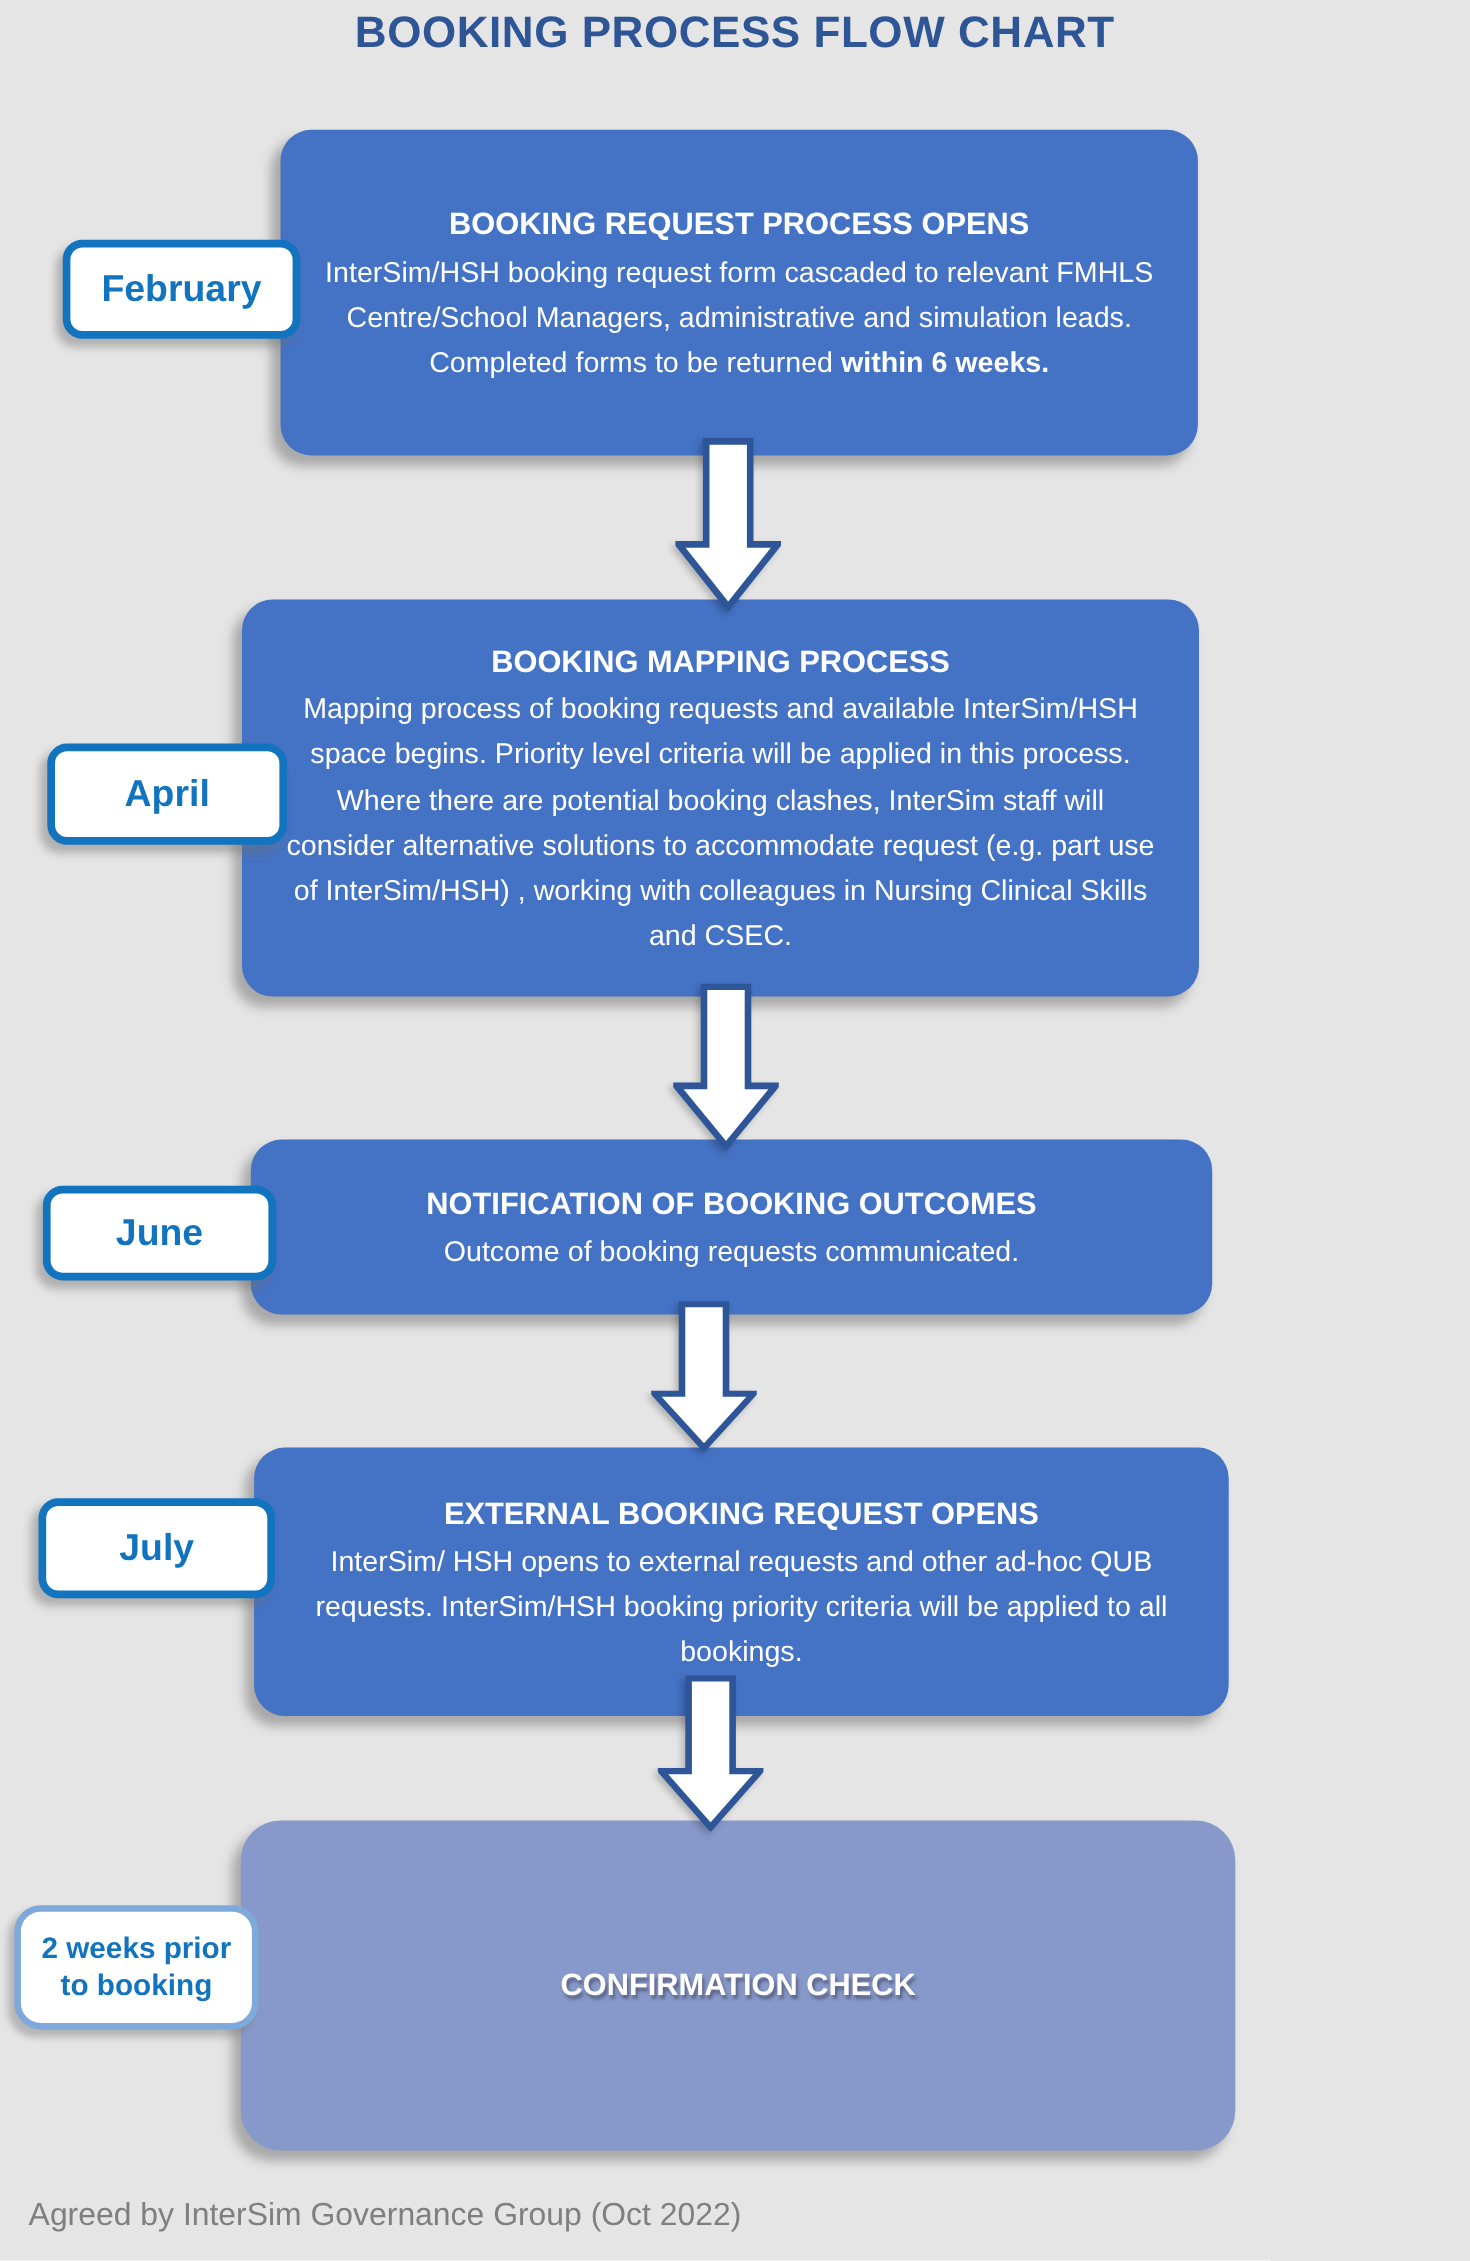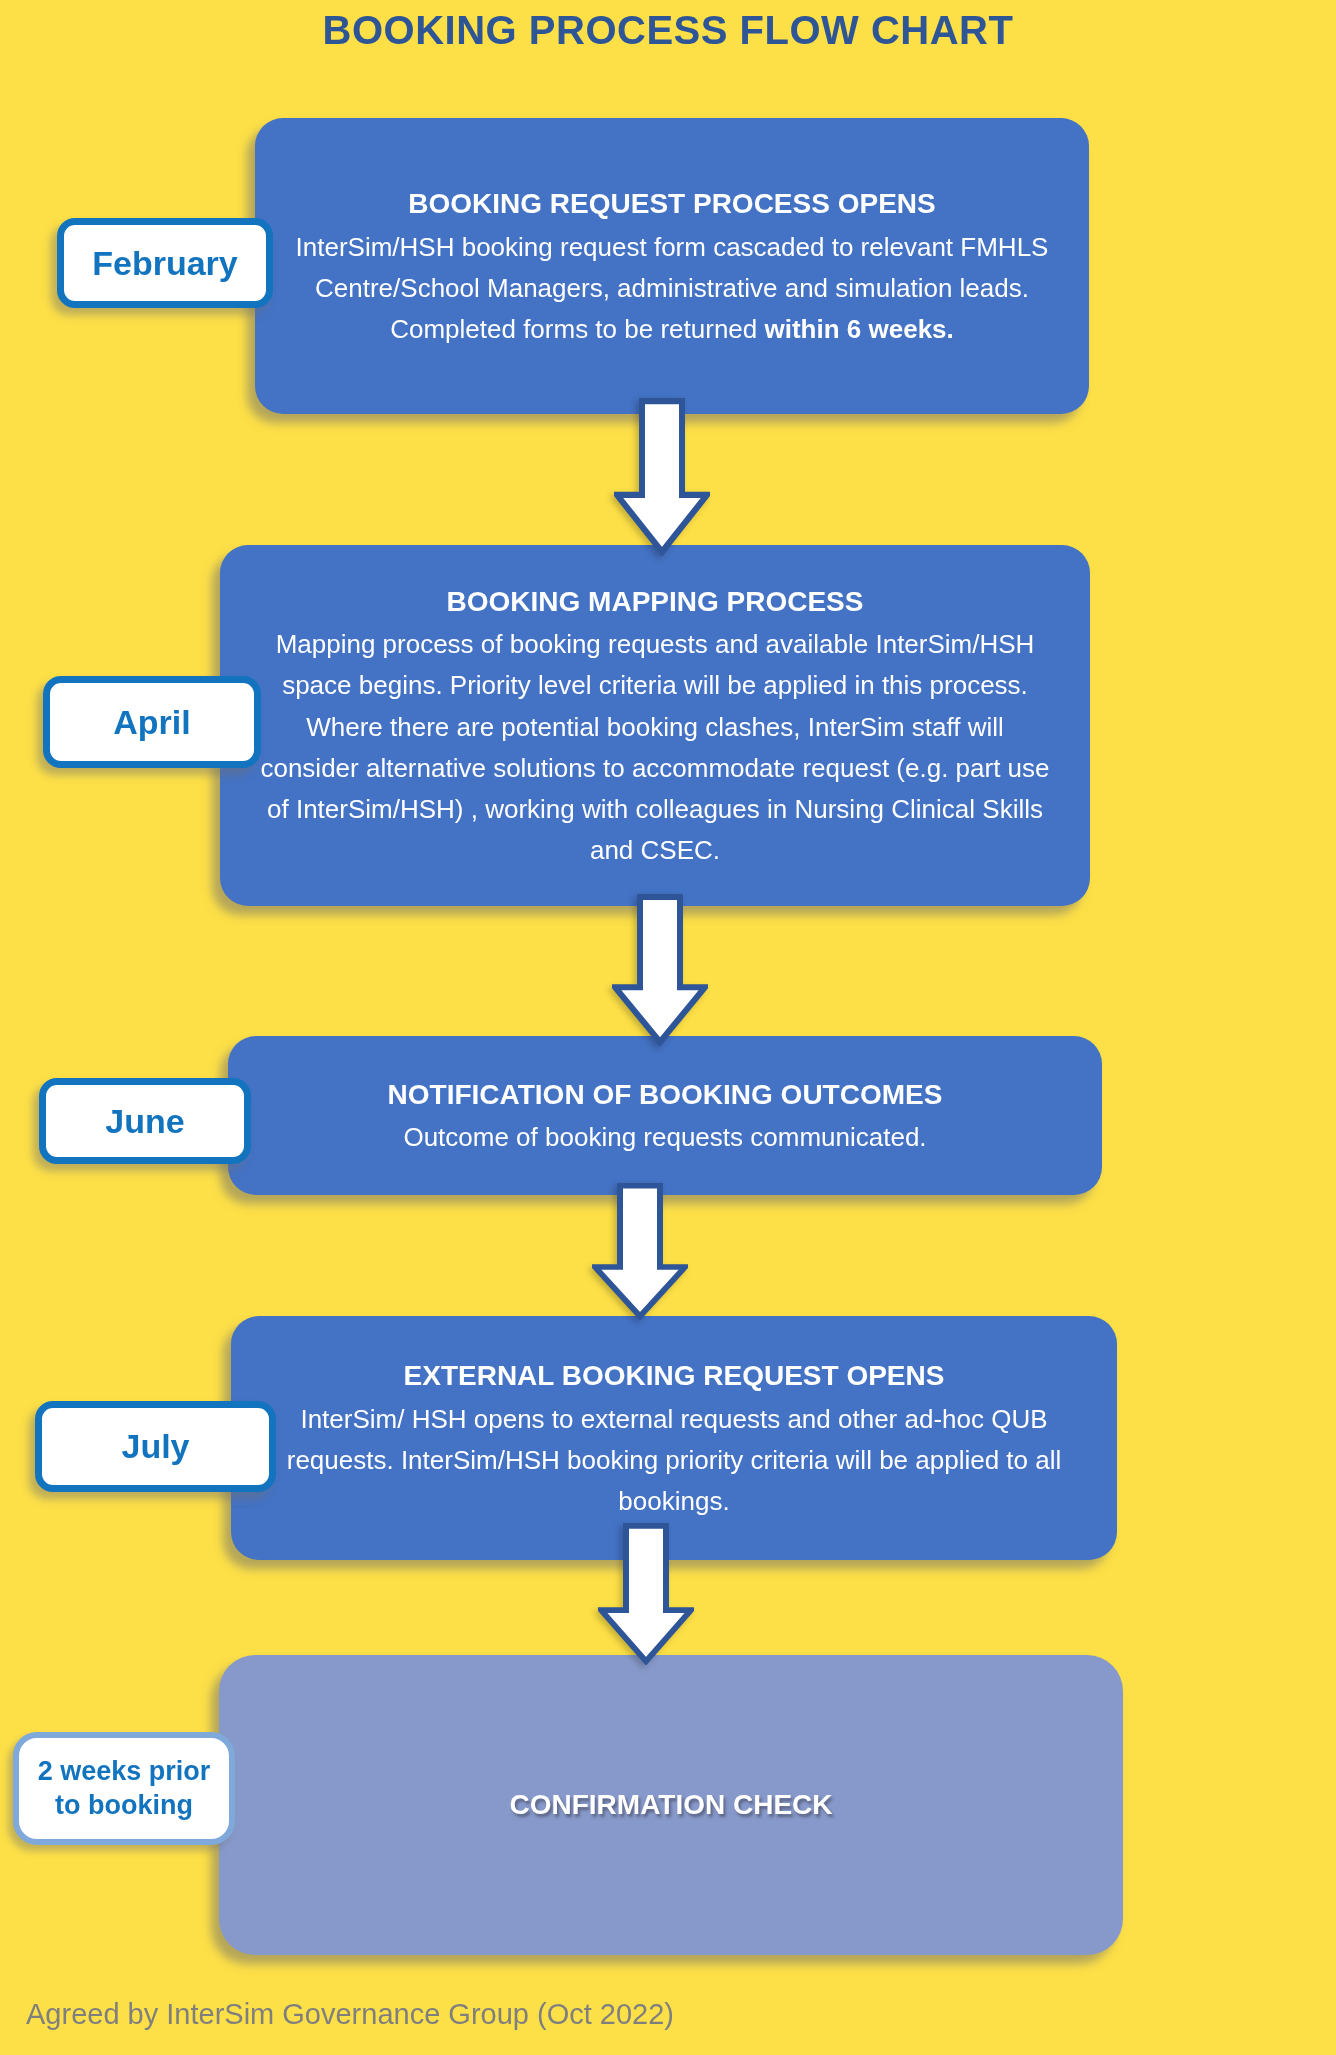--- a/index.html
+++ b/index.html
@@ -8,21 +8,21 @@
     --label-border:#1273BE;
     --final-label-border:#7FA9DA;
     --label-text:#1273BE;
     --title-color:#2E5596;
     --arrow-outline:#2E5597;
     --footer-color:#7F7F7F;
     --box-text:#FFFFFF;
   }
   html,body{margin:0;padding:0;background:#fff;}
   body{font-family:"Liberation Sans", sans-serif;}
-  .canvas{position:relative;width:1336px;height:2055px;background:#fde047;overflow:hidden;}
+  .canvas{position:relative;width:1336px;height:2055px;background:#e5e5e5;overflow:hidden;}
 
   .title{
     position:absolute;top:8px;left:0;width:100%;
     text-align:center;color:var(--title-color);
     font-size:40px;font-weight:bold;letter-spacing:0.5px;
   }
 
   .box{
     position:absolute;z-index:1;
     background:var(--box-fill);color:var(--box-text);
@@ -58,21 +58,21 @@
 
   #box-1{left:255px;top:118px;width:834px;height:296px;}
   #box-2{left:220px;top:545px;width:870px;height:361px;}
   #box-3{left:228px;top:1036px;width:874px;height:159px;}
   #box-4{left:231px;top:1316px;width:886px;height:244px;text-align:center;}
   #box-5{left:219px;top:1655px;width:904px;height:300px;}
 
   #label-1{left:57px;top:218px;width:216px;height:90px;}
   #label-2{left:43px;top:676px;width:218px;height:92px;}
   #label-3{left:39px;top:1078px;width:212px;height:86px;}
-  #label-4{left:35px;top:1401px;width:241px;height:91px;}
+  #label-4{left:35px;top:1362px;width:215px;height:91px;}
   #label-5{left:13px;top:1732px;width:222px;height:113px;padding:0 12px;}
 
   #arrow-1{left:614px;top:398px;width:96px;height:158px;}
   #arrow-2{left:612px;top:894px;width:96px;height:152px;}
   #arrow-3{left:592px;top:1183px;width:96px;height:137px;}
   #arrow-4{left:598px;top:1523px;width:96px;height:142px;}
 
   .footer{
     position:absolute;left:26px;top:1998px;
     color:var(--footer-color);font-size:29px;

